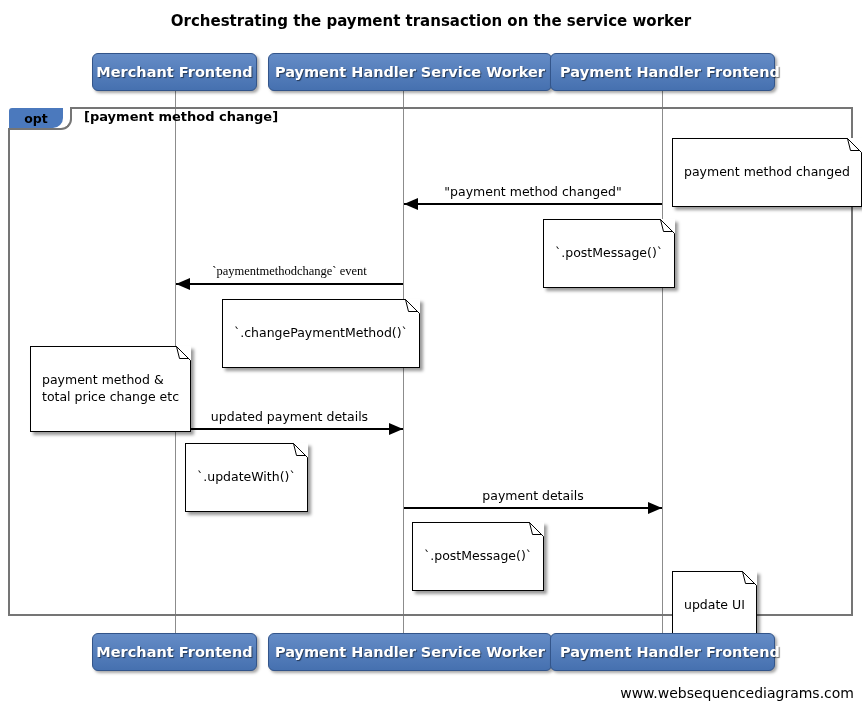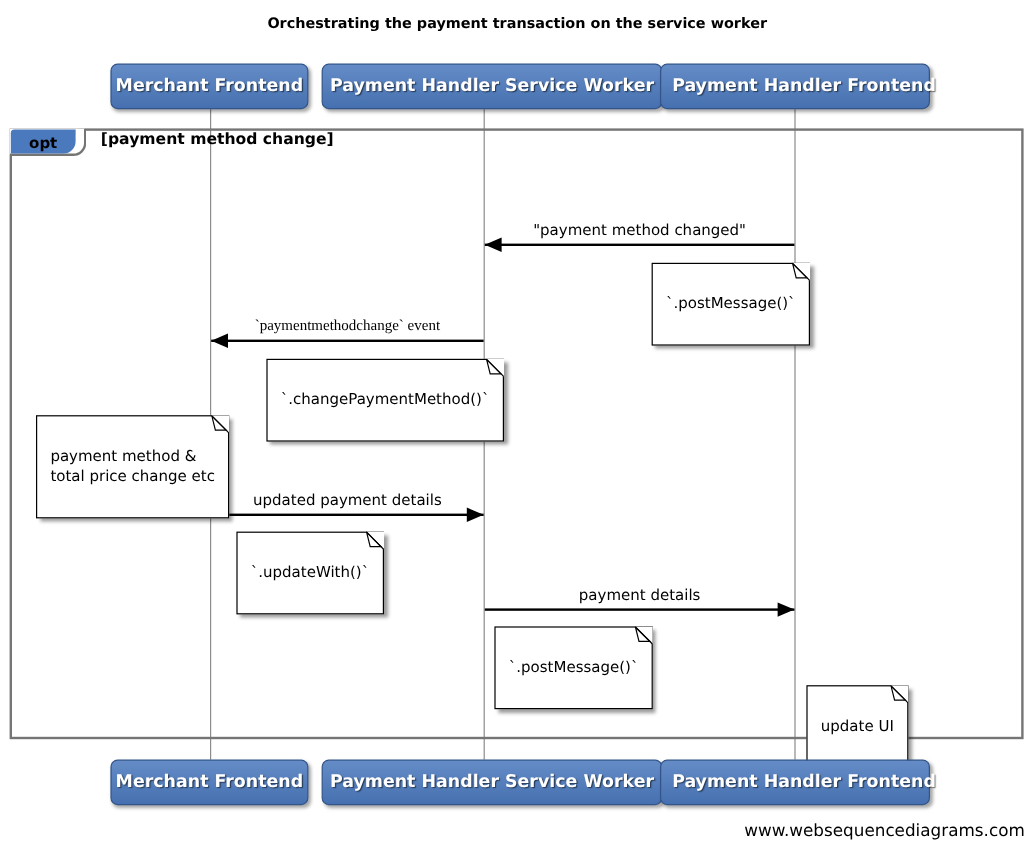--- a/index.html
+++ b/index.html
@@ -16,21 +16,21 @@
     position: relative;
     width: 862px;
     height: 710px;
     background: #ffffff;
     font-family: "DejaVu Sans", "Liberation Sans", sans-serif;
     color: #000;
     overflow: hidden;
   }
   #title {
     position: absolute; top: 12px; left: 0; width: 100%;
-    text-align: center; font-size: 12px; font-weight: bold;
+    text-align: center; font-size: 15px; font-weight: bold;
   }
   
   .lifeline {
     position: absolute; top: 91px; height: 542px; width: 1px;
     background: var(--lifeline);
   }
   #life-mf { left: 175px; }
   #life-sw { left: 403px; }
   #life-pf { left: 662px; }
   
@@ -104,21 +104,21 @@
     padding: 8px 11px;
     font-size: 12.5px;
     white-space: pre-line;
     line-height: 1.35;
   }
   .note .fold { position: absolute; top: -1px; right: -1px; }
   #note-1 { left: 672px; top: 138px; }
   #note-2 { left: 543px; top: 219px; }
   #note-3 { left: 222px; top: 299px; }
   #note-4 { left: 30px;  top: 346px; }
-  #note-5 { left: 185px; top: 443px; margin-left: 12px; }
+  #note-5 { left: 185px; top: 443px; }
   #note-6 { left: 412px; top: 522px; }
   #note-7 { left: 672px; top: 571px; }
   
   #footer {
     position: absolute; top: 685px; right: 8px; font-size: 14px;
   }
 </style>
 </head>
 <body>
 
@@ -149,20 +149,28 @@
     <div class="msg-label">updated payment details</div>
     <div class="msg-line"></div>
     <div class="arrowhead"></div>
   </div>
   <div class="message dir-right" id="msg-4">
     <div class="msg-label">payment details</div>
     <div class="msg-line"></div>
     <div class="arrowhead"></div>
   </div>
 
+  <div class="note" id="note-1">
+    <span>payment method changed</span>
+    <svg class="fold" width="15" height="15" viewBox="0 0 15 15">
+      <polygon points="0,0 15,0 15,15" fill="#ffffff"></polygon>
+      <polygon points="0.5,0.5 12.5,12.5 3.5,12.5" fill="#ffffff" stroke="#000000" stroke-width="1"></polygon>
+      <line x1="0.5" y1="0.5" x2="14.7" y2="14.7" stroke="#000000" stroke-width="1"></line>
+    </svg>
+  </div>
   <div class="note" id="note-2">
     <span>`.postMessage()`</span>
     <svg class="fold" width="15" height="15" viewBox="0 0 15 15">
       <polygon points="0,0 15,0 15,15" fill="#ffffff"></polygon>
       <polygon points="0.5,0.5 12.5,12.5 3.5,12.5" fill="#ffffff" stroke="#000000" stroke-width="1"></polygon>
       <line x1="0.5" y1="0.5" x2="14.7" y2="14.7" stroke="#000000" stroke-width="1"></line>
     </svg>
   </div>
   <div class="note" id="note-3">
     <span>`.changePaymentMethod()`</span>

